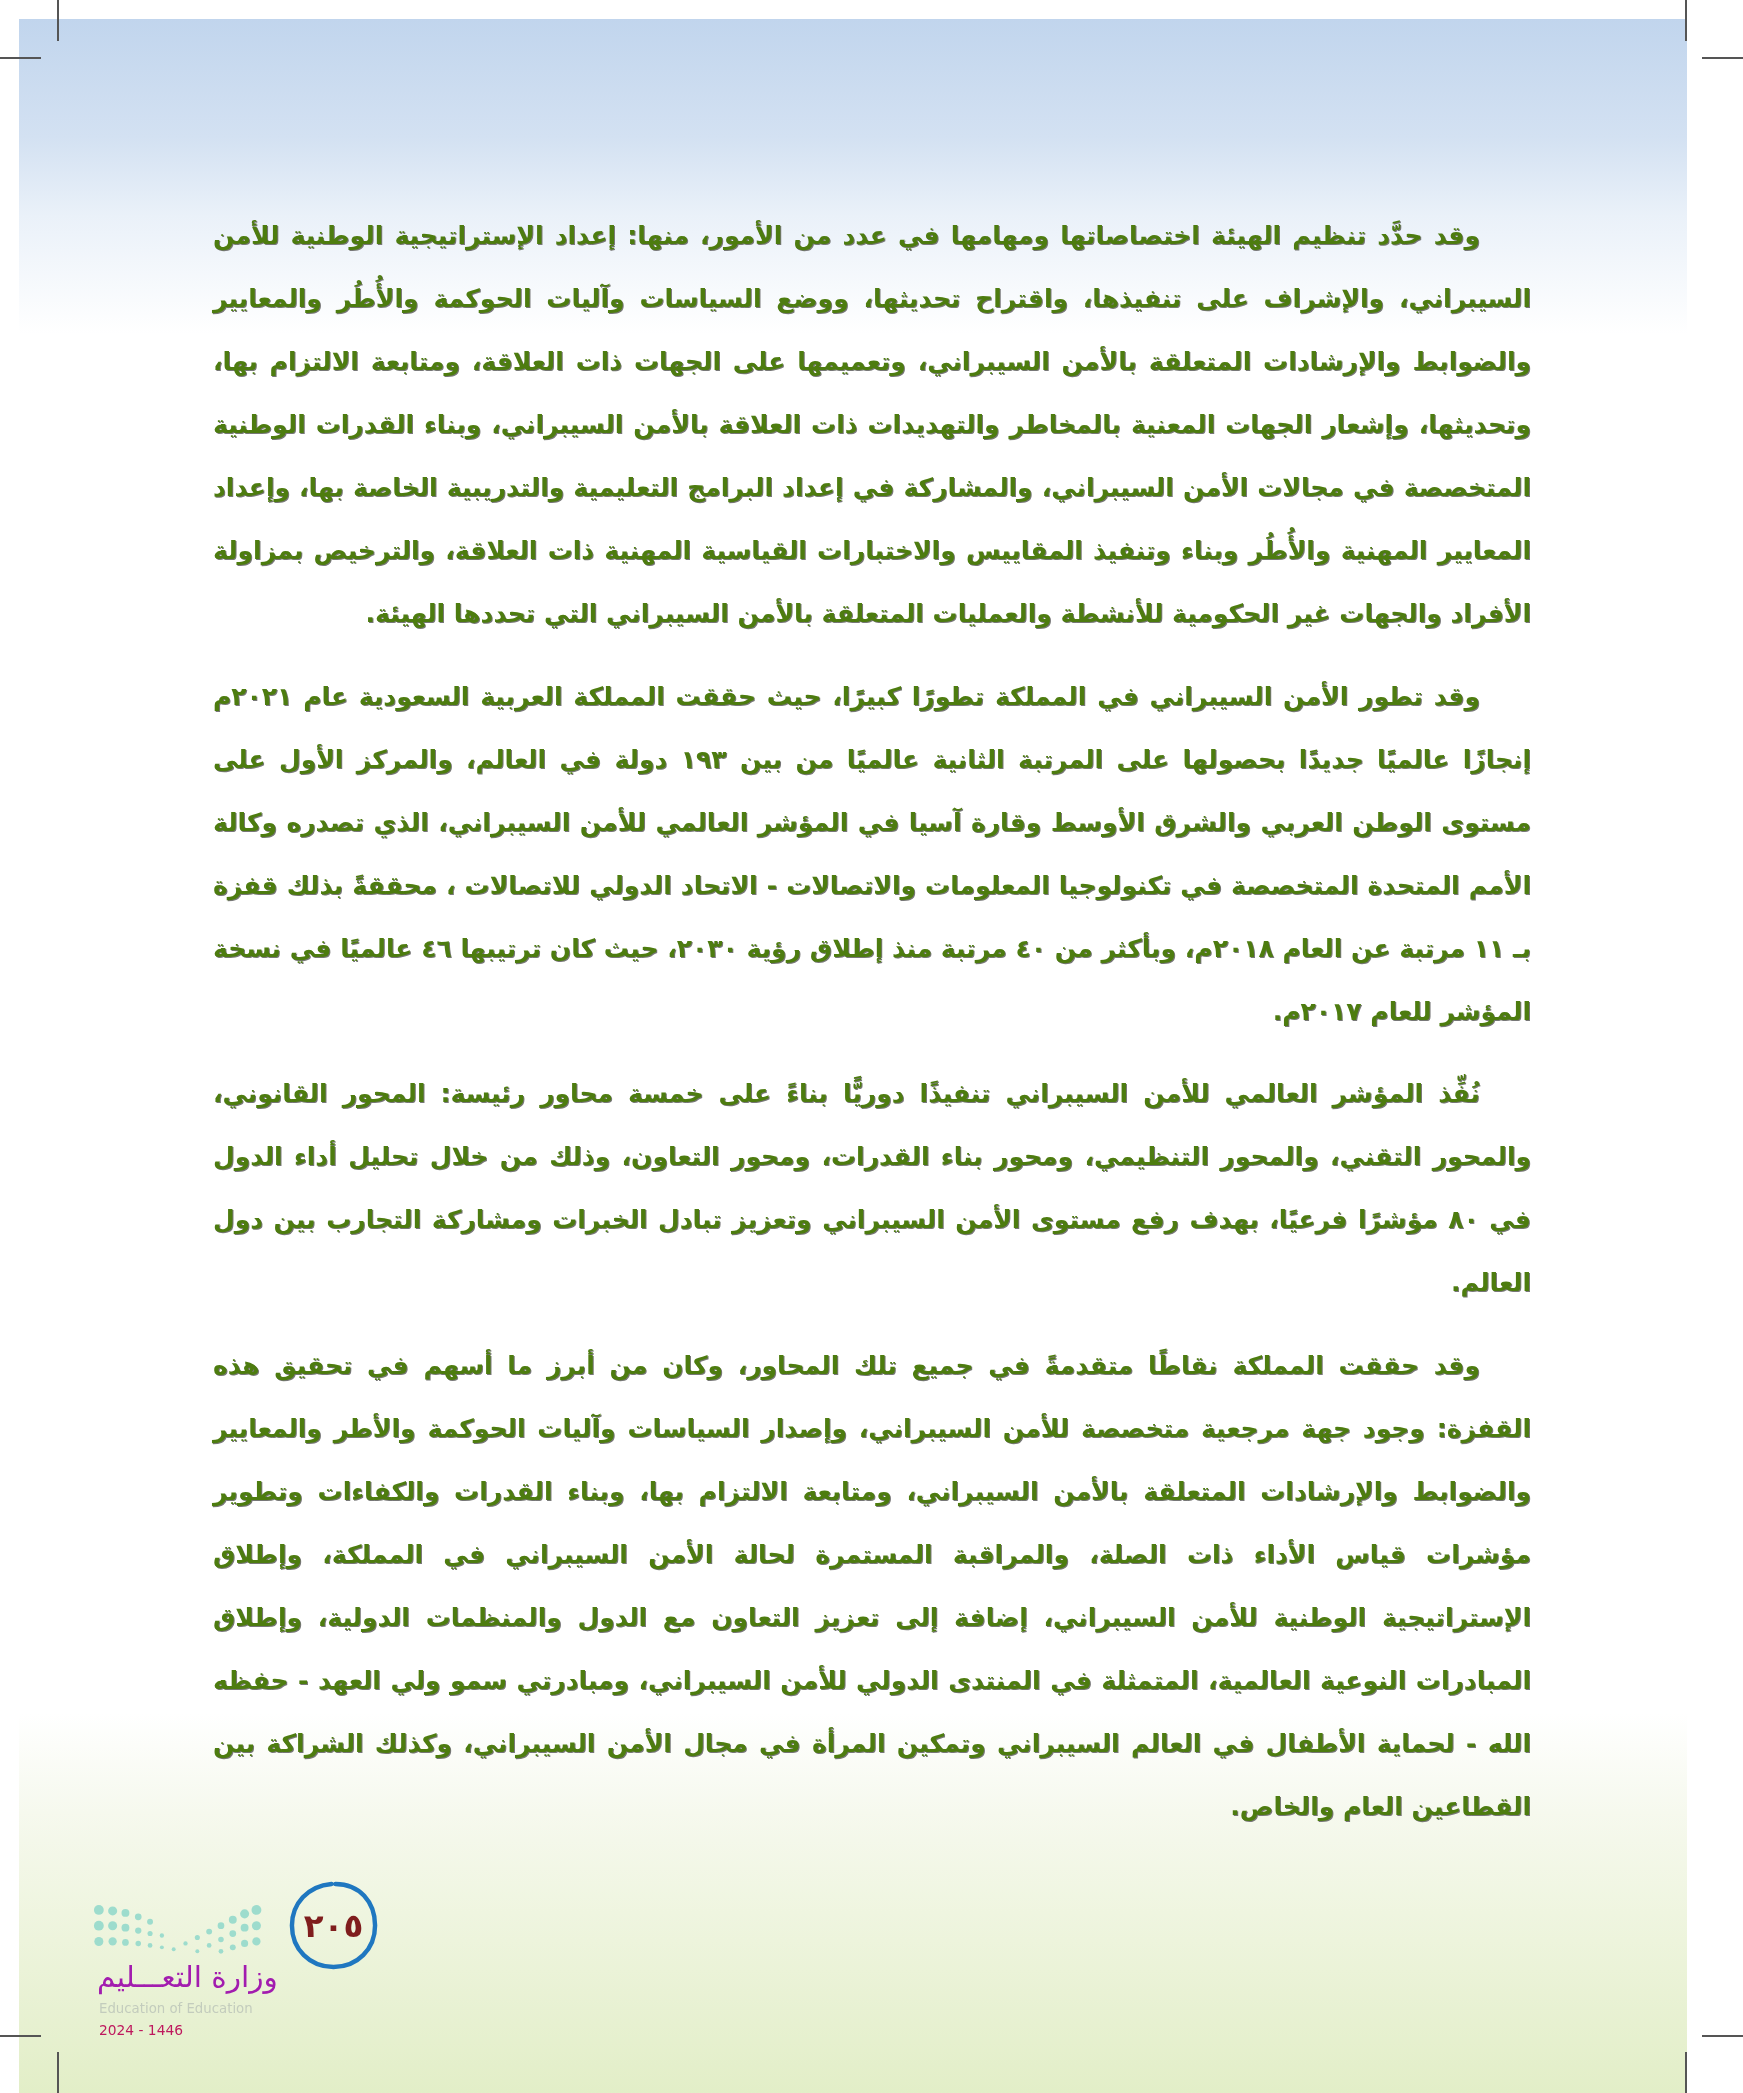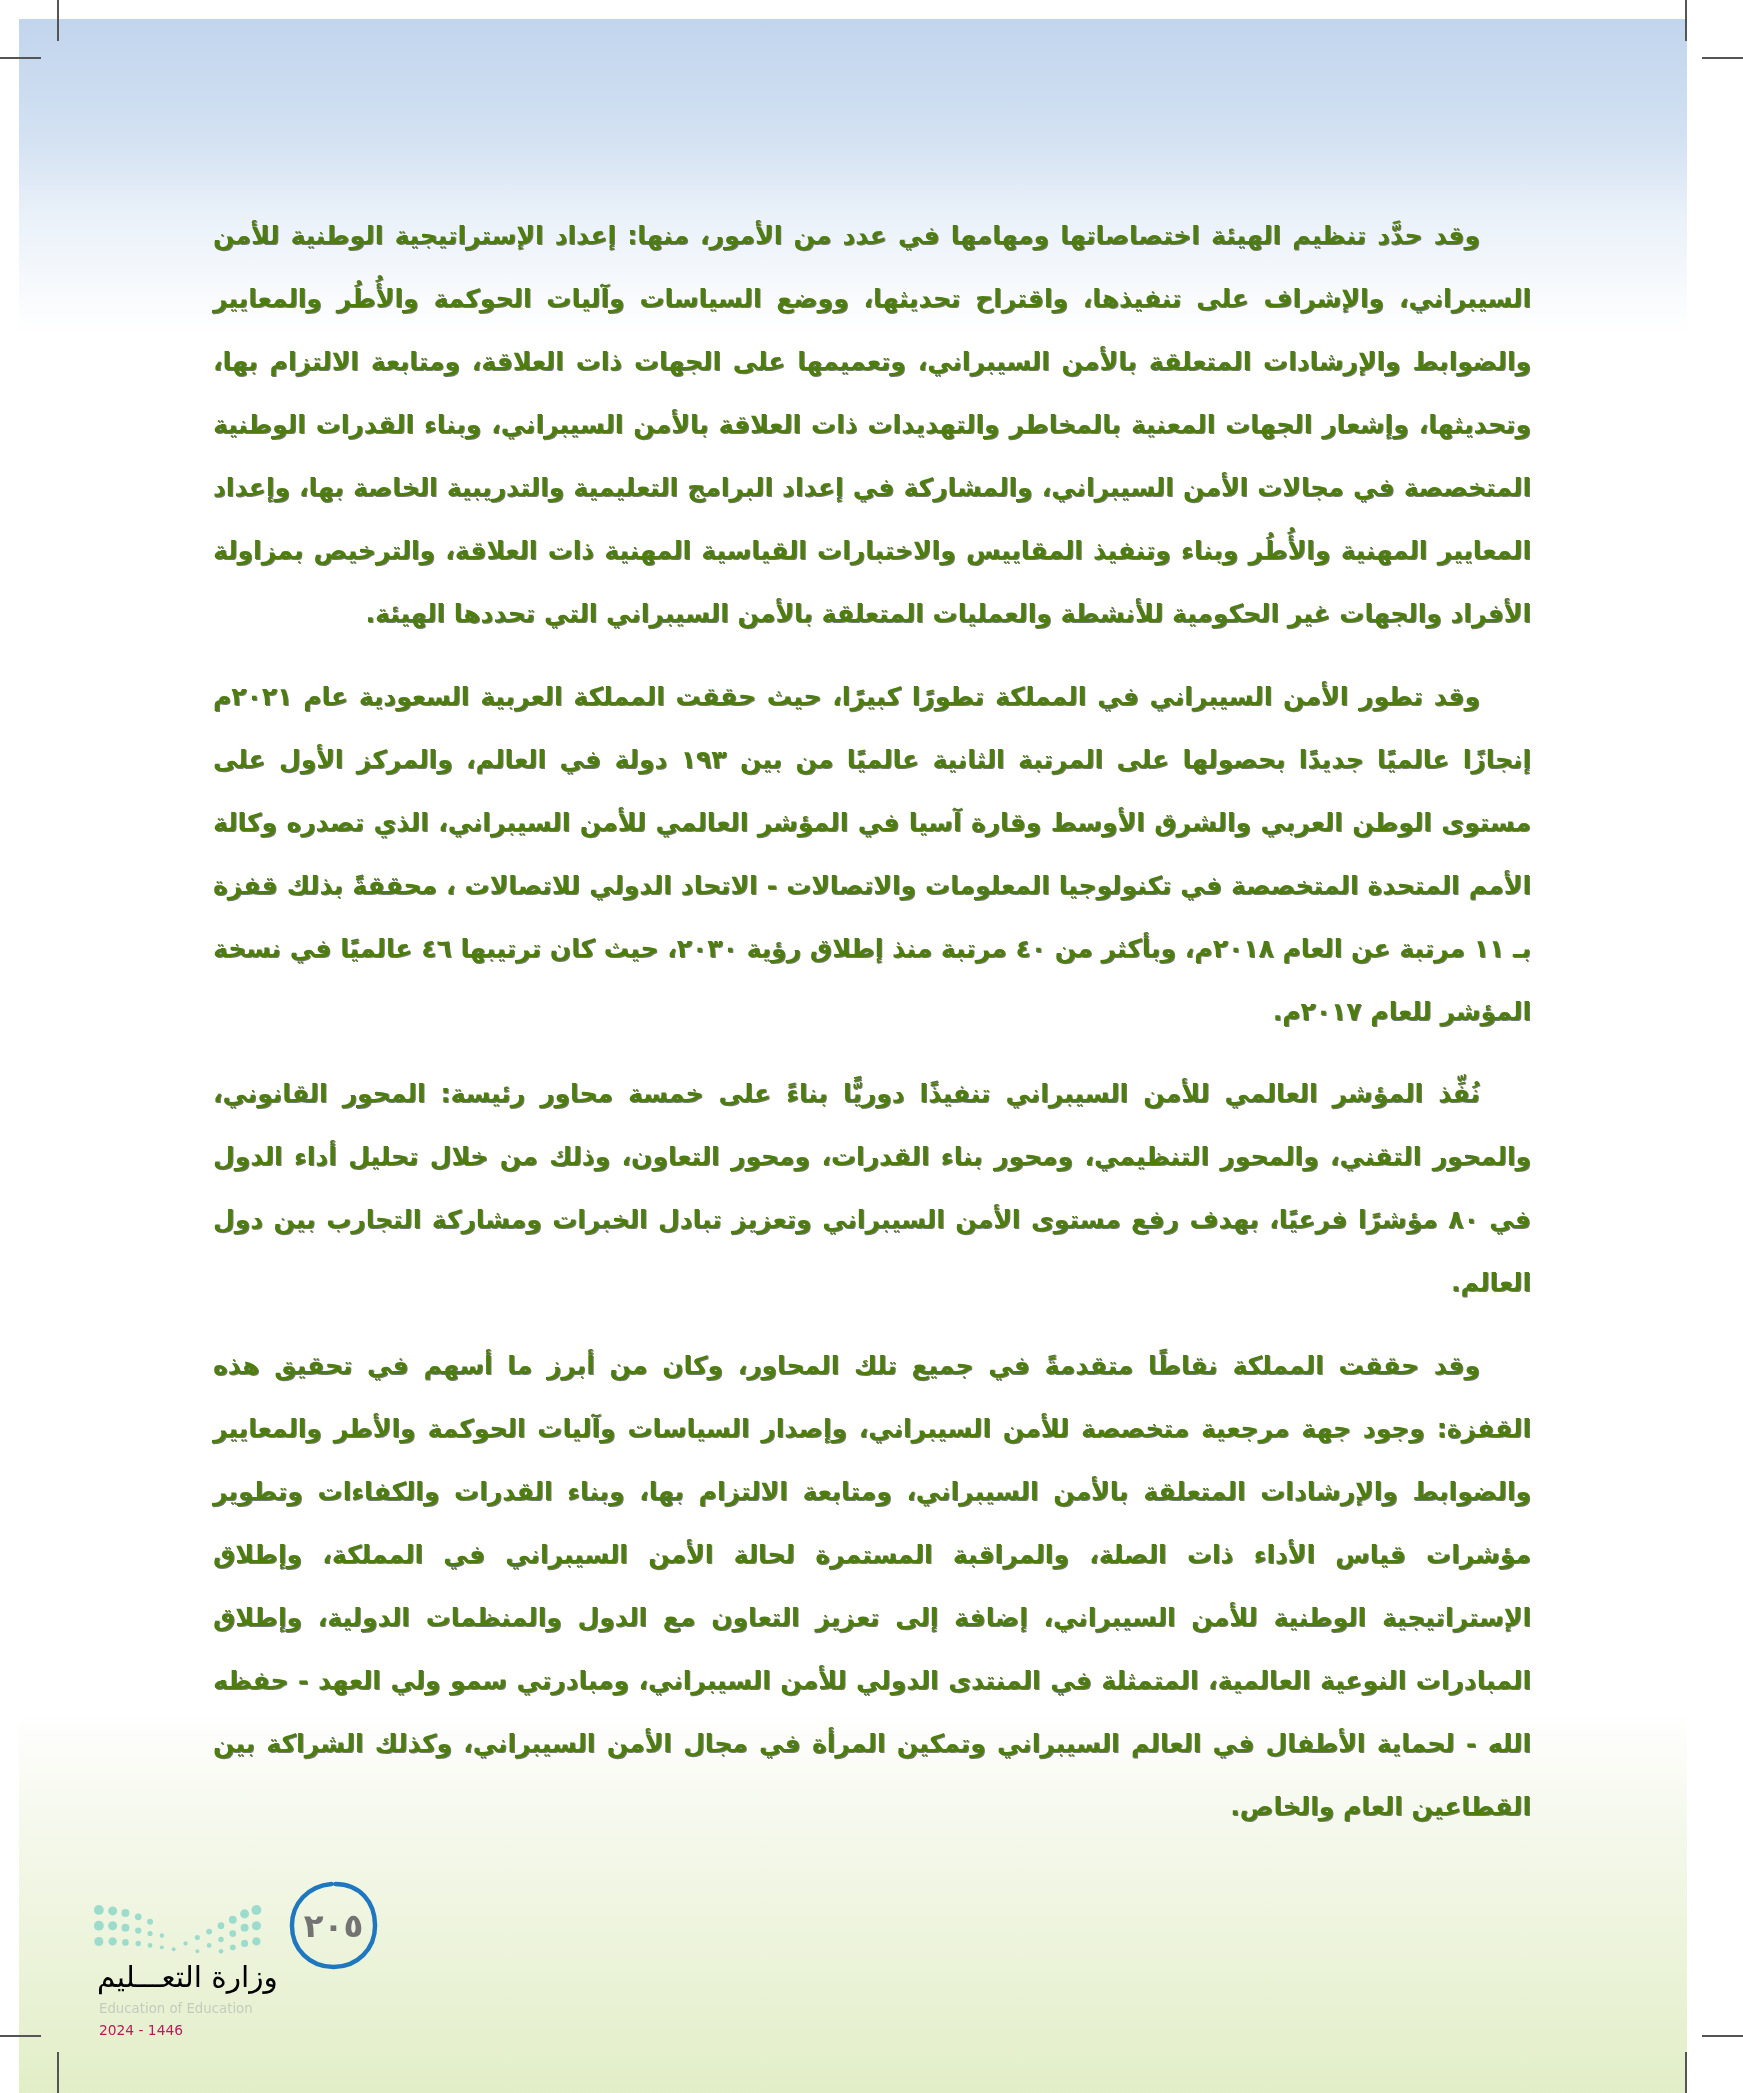--- a/index.html
+++ b/index.html
@@ -21,39 +21,39 @@
     color: #4d7c0f; font-weight: bold; font-size: 25px; line-height: 63px;
     text-shadow: 1px 1px 0 #777;
   }
   .para { margin: 0 0 19.7px 0; text-indent: 51px; }
   .para.last { text-align-last: right; }
   .footer-logo {
     position: absolute; left: 89px; top: 1896px; width: 325px; height: 148px;
   }
   .ministry-ar {
     position: absolute; left: 97px; top: 1960px;
-    font-family: "DejaVu Sans", sans-serif; font-size: 29.6px; color: #000000;
+    font-family: "DejaVu Sans", sans-serif; font-size: 29.6px; color: #a21caf;
     direction: rtl; letter-spacing: 1px;
   }
   .ministry-en {
     position: absolute; left: 99px; top: 2001px;
     font-family: "DejaVu Sans", sans-serif; font-size: 13.3px; color: #c3ccbd;
   }
   .ministry-year {
     position: absolute; left: 99px; top: 2022px;
     font-family: "DejaVu Sans", sans-serif; font-size: 13.8px; color: #be185d;
   }
   .page-number-wrap {
     position: absolute; left: 286px; top: 1878px; width: 95px; height: 95px;
   }
   .page-number {
     position: absolute; left: 0; top: 0; width: 95px; height: 95px;
     display: flex; align-items: center; justify-content: center;
     font-family: "DejaVu Sans", sans-serif; font-weight: bold; font-size: 32.5px;
-    color: #737373; direction: rtl;
+    color: #7f1d1d; direction: rtl;
   }
 </style>
 </head>
 <body>
 
 <div class="page"></div>
 
 <div class="crop" style="left:57px;top:0;width:2px;height:41px;"></div>
 <div class="crop" style="left:0;top:57px;width:41px;height:2px;"></div>
 <div class="crop" style="left:1685px;top:0;width:2px;height:41px;"></div>

